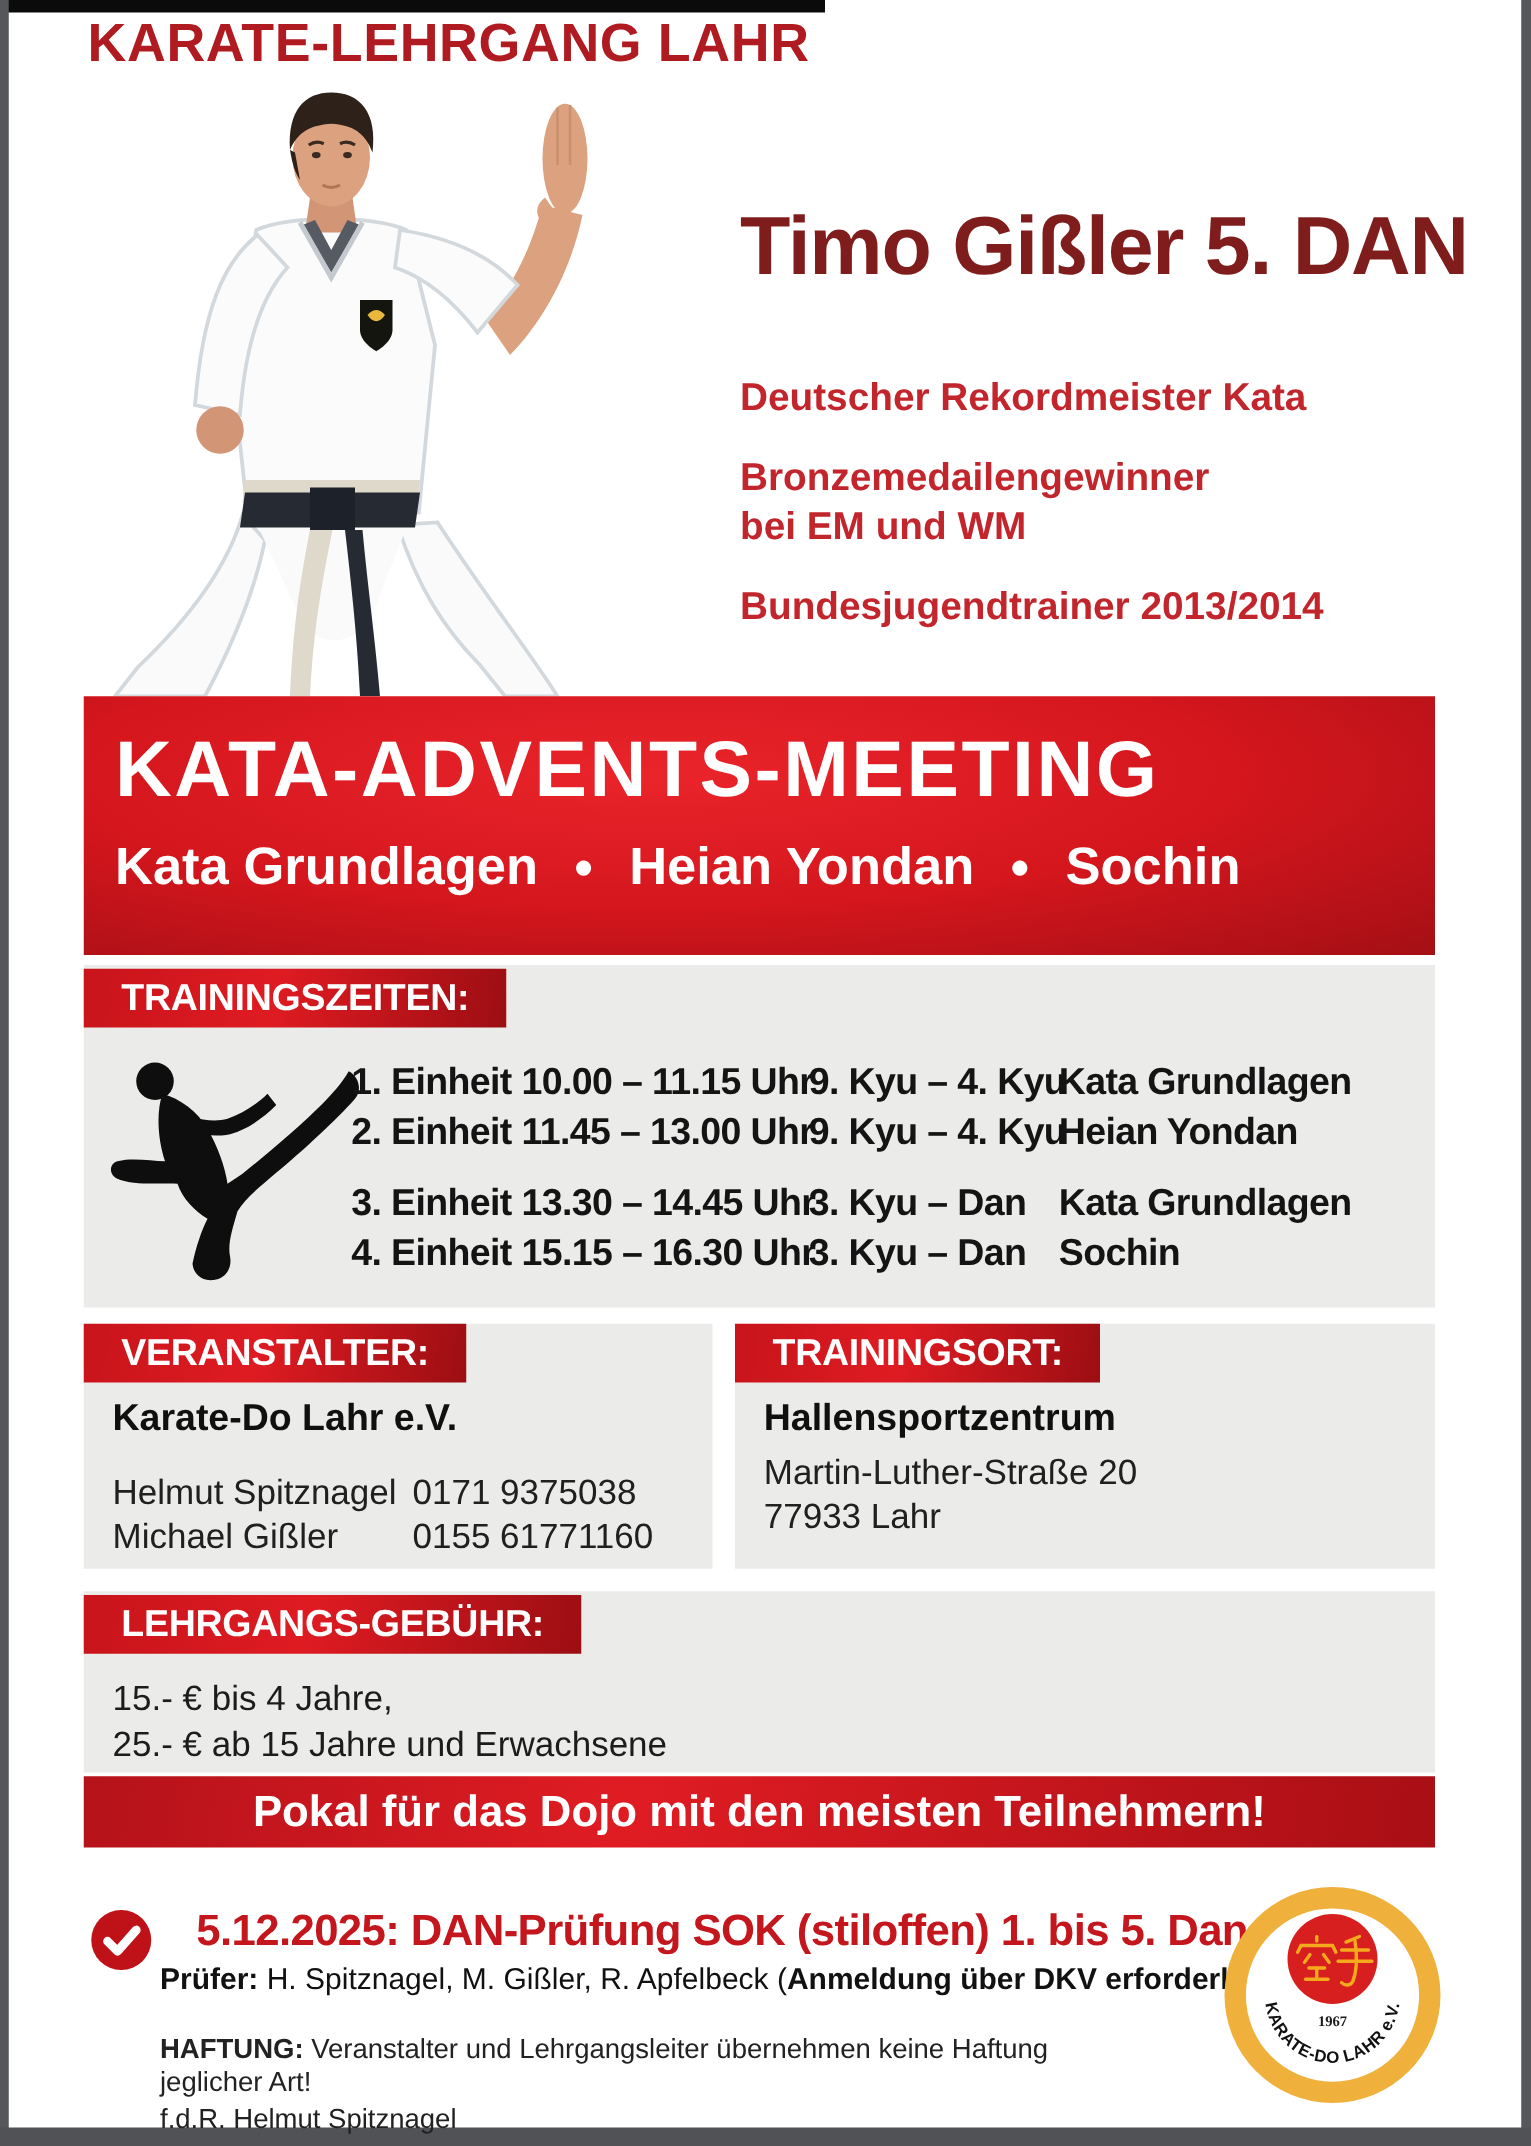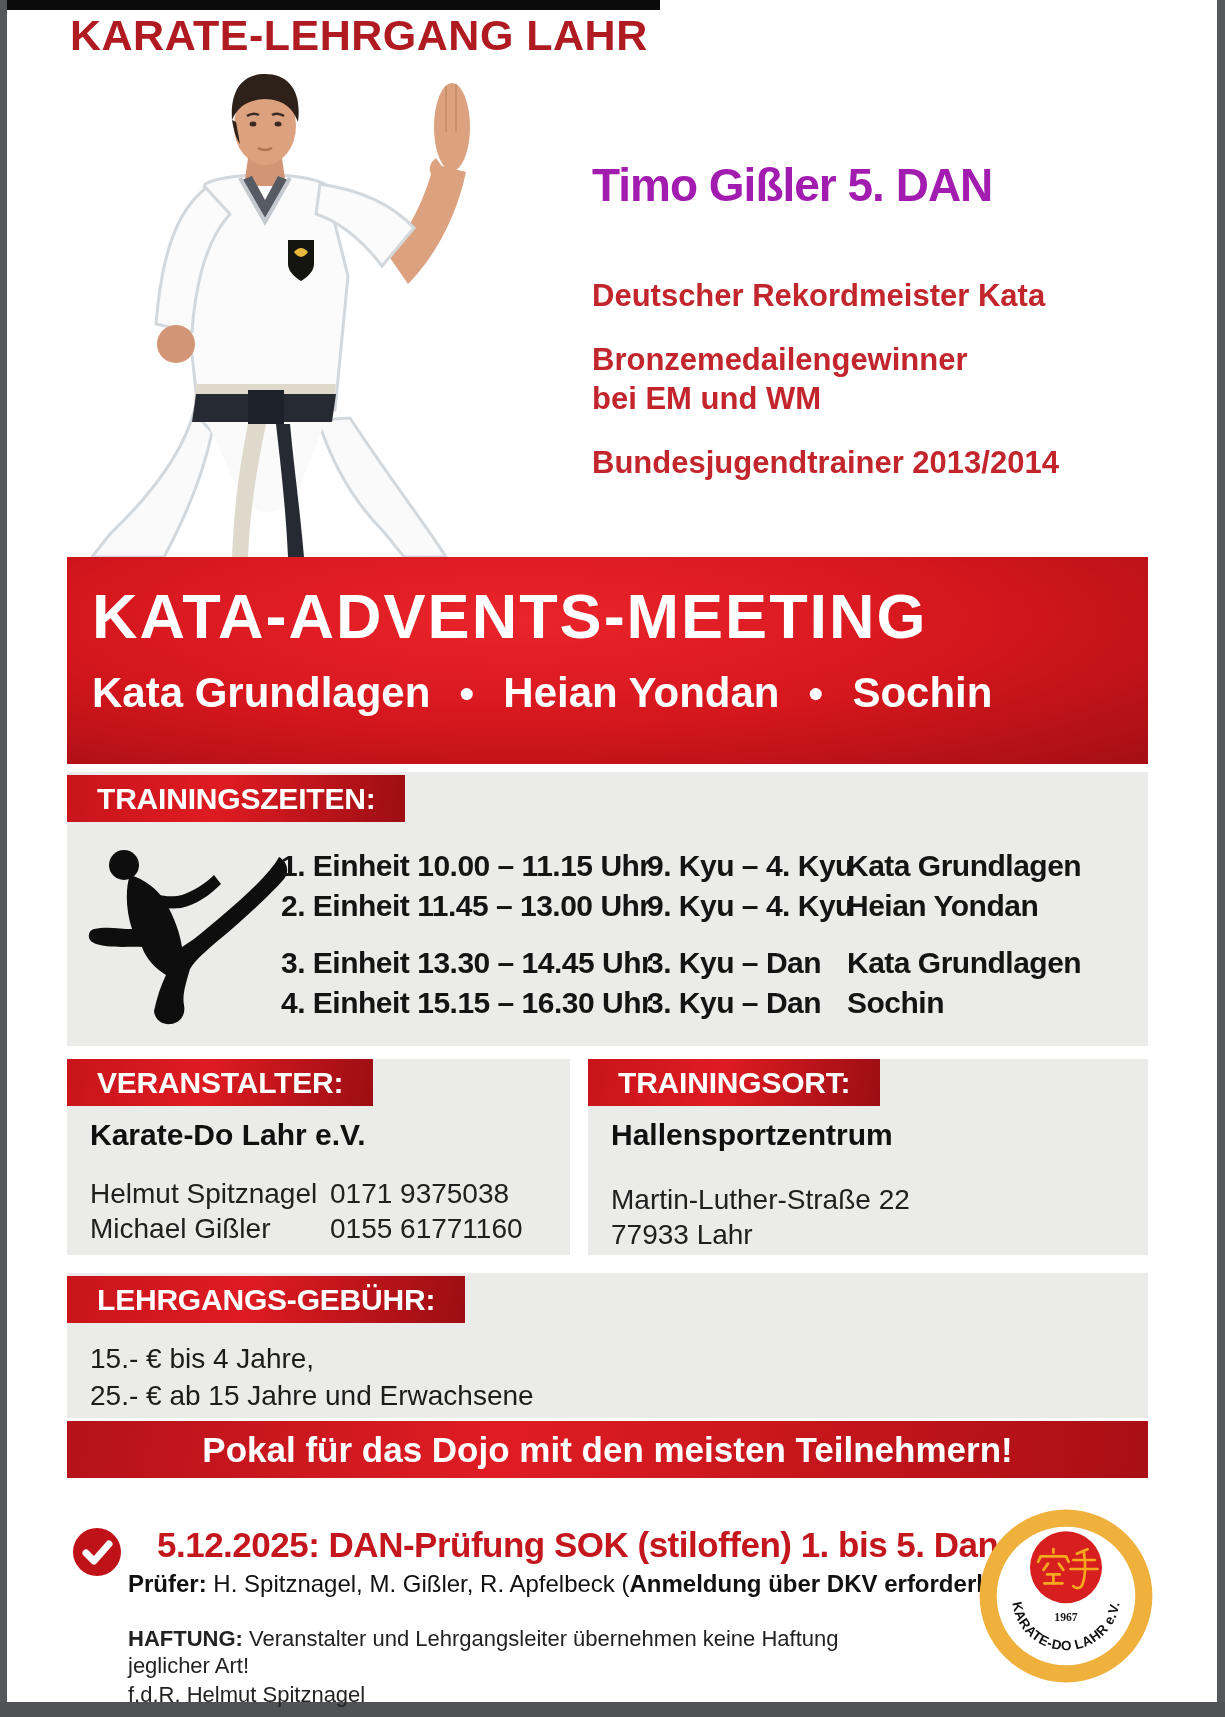--- a/index.html
+++ b/index.html
@@ -15,21 +15,21 @@
              color:#b01b21;letter-spacing:0.5px;}
   .date-banner{position:absolute;left:637px;top:0;width:580px;height:73px;
                background:linear-gradient(105deg,#e8212a 0%,#d91920 55%,#9d1015 100%);
                clip-path:polygon(0 0,100% 0,100% 100%,7.8% 100%);
                display:flex;align-items:center;justify-content:center;
                color:#fff;font-size:40px;font-weight:bold;}
 
   .photo{position:absolute;left:90px;top:72px;width:420px;height:485px;}
 
   .instr{position:absolute;left:592px;top:158px;width:600px;}
-  .instr-name{font-size:46px;font-weight:bold;color:#a21caf;letter-spacing:-1px;margin-bottom:64px;}
+  .instr-name{font-size:66px;font-weight:bold;color:#7f1d1d;letter-spacing:-1px;margin-bottom:64px;}
   .cred{font-size:31px;font-weight:bold;color:#c2262c;line-height:39px;margin-bottom:25px;white-space:pre-line;}
 
   .main-banner{position:absolute;left:67px;top:557px;width:1081px;height:207px;box-sizing:border-box;
                background:radial-gradient(ellipse at 42% 30%,#ea242b 0%,#d5161d 52%,#a40f15 100%);
                color:#fff;padding-left:25px;}
   .mb-title{margin-top:28px;font-size:63px;font-weight:800;letter-spacing:2px;line-height:62px;}
   .mb-sub{margin-top:22px;font-size:42px;font-weight:bold;display:flex;align-items:center;gap:28px;}
   .dot{font-size:28px;line-height:42px;}
 
   .graybox{position:absolute;background:#ebebe9;}
@@ -50,21 +50,21 @@
   .zrows{position:absolute;left:281px;top:846px;}
   .zrow{display:grid;grid-template-columns:366px 200px auto;height:40px;line-height:40px;
         font-size:30px;font-weight:bold;color:#141414;letter-spacing:-0.5px;white-space:nowrap;}
   .zrow.gap{margin-top:17px;}
 
   .veran-body{position:absolute;left:90px;top:1118px;}
   .club{font-size:30px;font-weight:bold;color:#101010;margin-bottom:24px;}
   .contact-grid{display:grid;grid-template-columns:240px auto;font-size:28px;color:#202020;line-height:35px;}
 
   .tort-body{position:absolute;left:611px;top:1118px;}
-  .venue{font-size:30px;font-weight:bold;color:#101010;margin-bottom:30px;}
+  .venue{font-size:30px;font-weight:bold;color:#101010;margin-bottom:8px;}
   .addr{font-size:28px;color:#202020;line-height:35px;}
 
   .gebu-body{position:absolute;left:90px;top:1340px;font-size:28px;color:#1c1c1c;line-height:37px;}
 
   .pokal{position:absolute;left:67px;top:1421px;width:1081px;height:57px;
          background:linear-gradient(100deg,#b5121a 0%,#e01c23 40%,#a90f15 100%);
          display:flex;align-items:center;justify-content:center;
          color:#fff;font-size:35px;font-weight:bold;}
 
   .check{position:absolute;left:72px;top:1527px;width:50px;height:50px;}
@@ -204,21 +204,21 @@
       <span>0171 9375038</span>
       <span>Michael Gißler</span>
       <span>0155 61771160</span>
     </div>
   </div>
 
   <div class="graybox box-tort"></div>
   <div class="chip chip-tort">TRAININGSORT:</div>
   <div class="tort-body">
     <div class="venue">Hallensportzentrum</div>
-    <div class="addr">Martin-Luther-Straße 22</div>
+    <div class="addr">Martin-Luther-Straße 20</div>
     <div class="addr">77933 Lahr</div>
   </div>
 
   <div class="graybox box-gebu"></div>
   <div class="chip chip-gebu">LEHRGANGS-GEBÜHR:</div>
   <div class="gebu-body">
     <div>15.- € bis 4 Jahre,</div>
     <div>25.- € ab 15 Jahre und Erwachsene</div>
   </div>
 

